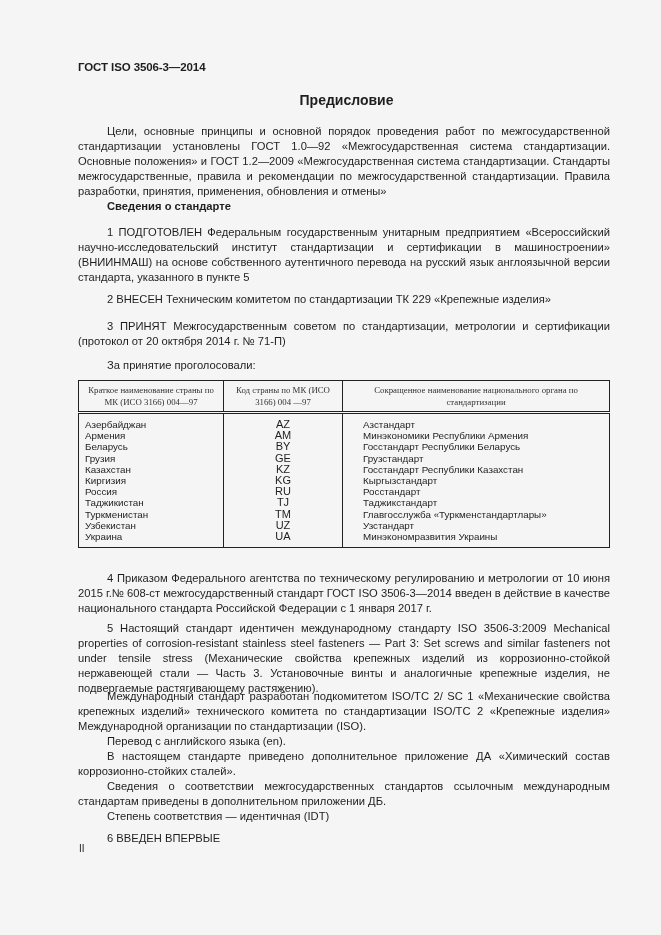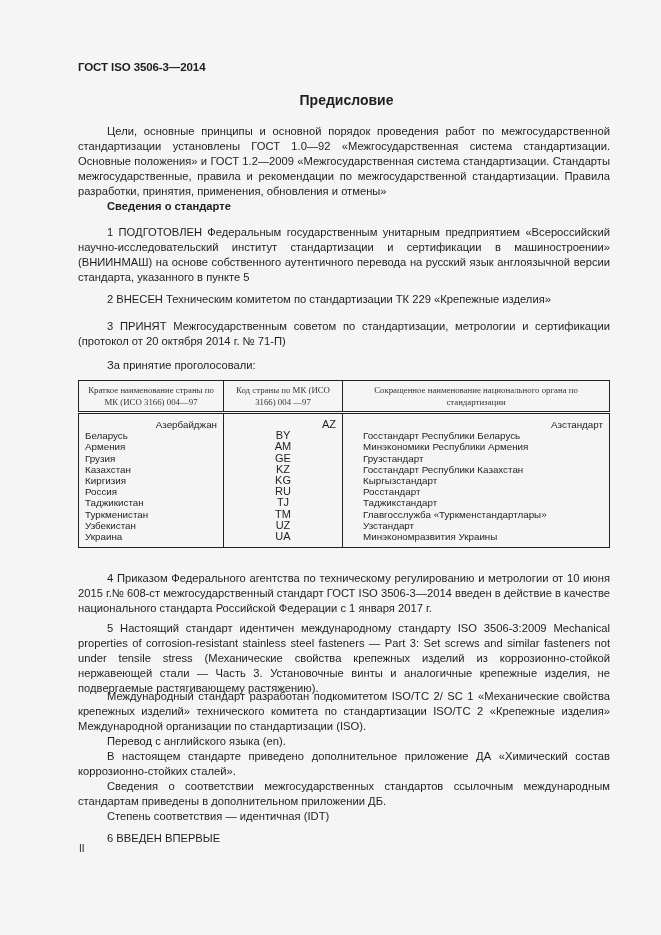--- a/index.html
+++ b/index.html
@@ -38,21 +38,21 @@
   table.votes th {
     font-weight: normal; font-size: 8.8px; color: #333;
     border: 1px solid #222; padding: 3px 4px; line-height: 12px;
     text-align: center; height: 22px; font-family: Liberation Serif, serif;
   }
   table.votes thead tr { border-bottom: 3px double #222; }
   table.votes td {
     border-left: 1px solid #222; border-right: 1px solid #222;
     padding: 0 6px; line-height: 11.2px; font-size: 9.8px; vertical-align: top;
   }
-  table.votes tbody tr:first-child td { padding-top: 5px; text-align: right; }
+  table.votes tbody tr:first-child td { padding-top: 5px; }
   table.votes tbody tr:last-child td { padding-bottom: 5px; border-bottom: 1px solid #222; }
   .c1 { width: 132px; }
   .c2 { width: 106px; text-align: center; font-size: 11px !important; }
   .c3 { padding-left: 20px !important; }
   .page-num { position: absolute; left: 79px; top: 843px; font-size: 10px; }
 </style>
 </head>
 <body>
 
 <div class="page">
@@ -76,28 +76,28 @@
         <th>Сокращенное наименование национального органа по стандартизации</th>
       </tr>
     </thead>
     <tbody id="table-body">
         <tr>
           <td class="c1">Азербайджан</td>
           <td class="c2">AZ</td>
           <td class="c3">Азстандарт</td>
         </tr>
         <tr>
+          <td class="c1">Армения</td>
+          <td class="c2">AM</td>
+          <td class="c3">Минэкономики Республики Армения</td>
+        </tr>
+        <tr>
           <td class="c1">Беларусь</td>
           <td class="c2">BY</td>
           <td class="c3">Госстандарт Республики Беларусь</td>
-        </tr>
-        <tr>
-          <td class="c1">Армения</td>
-          <td class="c2">AM</td>
-          <td class="c3">Минэкономики Республики Армения</td>
         </tr>
         <tr>
           <td class="c1">Грузия</td>
           <td class="c2">GE</td>
           <td class="c3">Грузстандарт</td>
         </tr>
         <tr>
           <td class="c1">Казахстан</td>
           <td class="c2">KZ</td>
           <td class="c3">Госстандарт Республики Казахстан</td>

